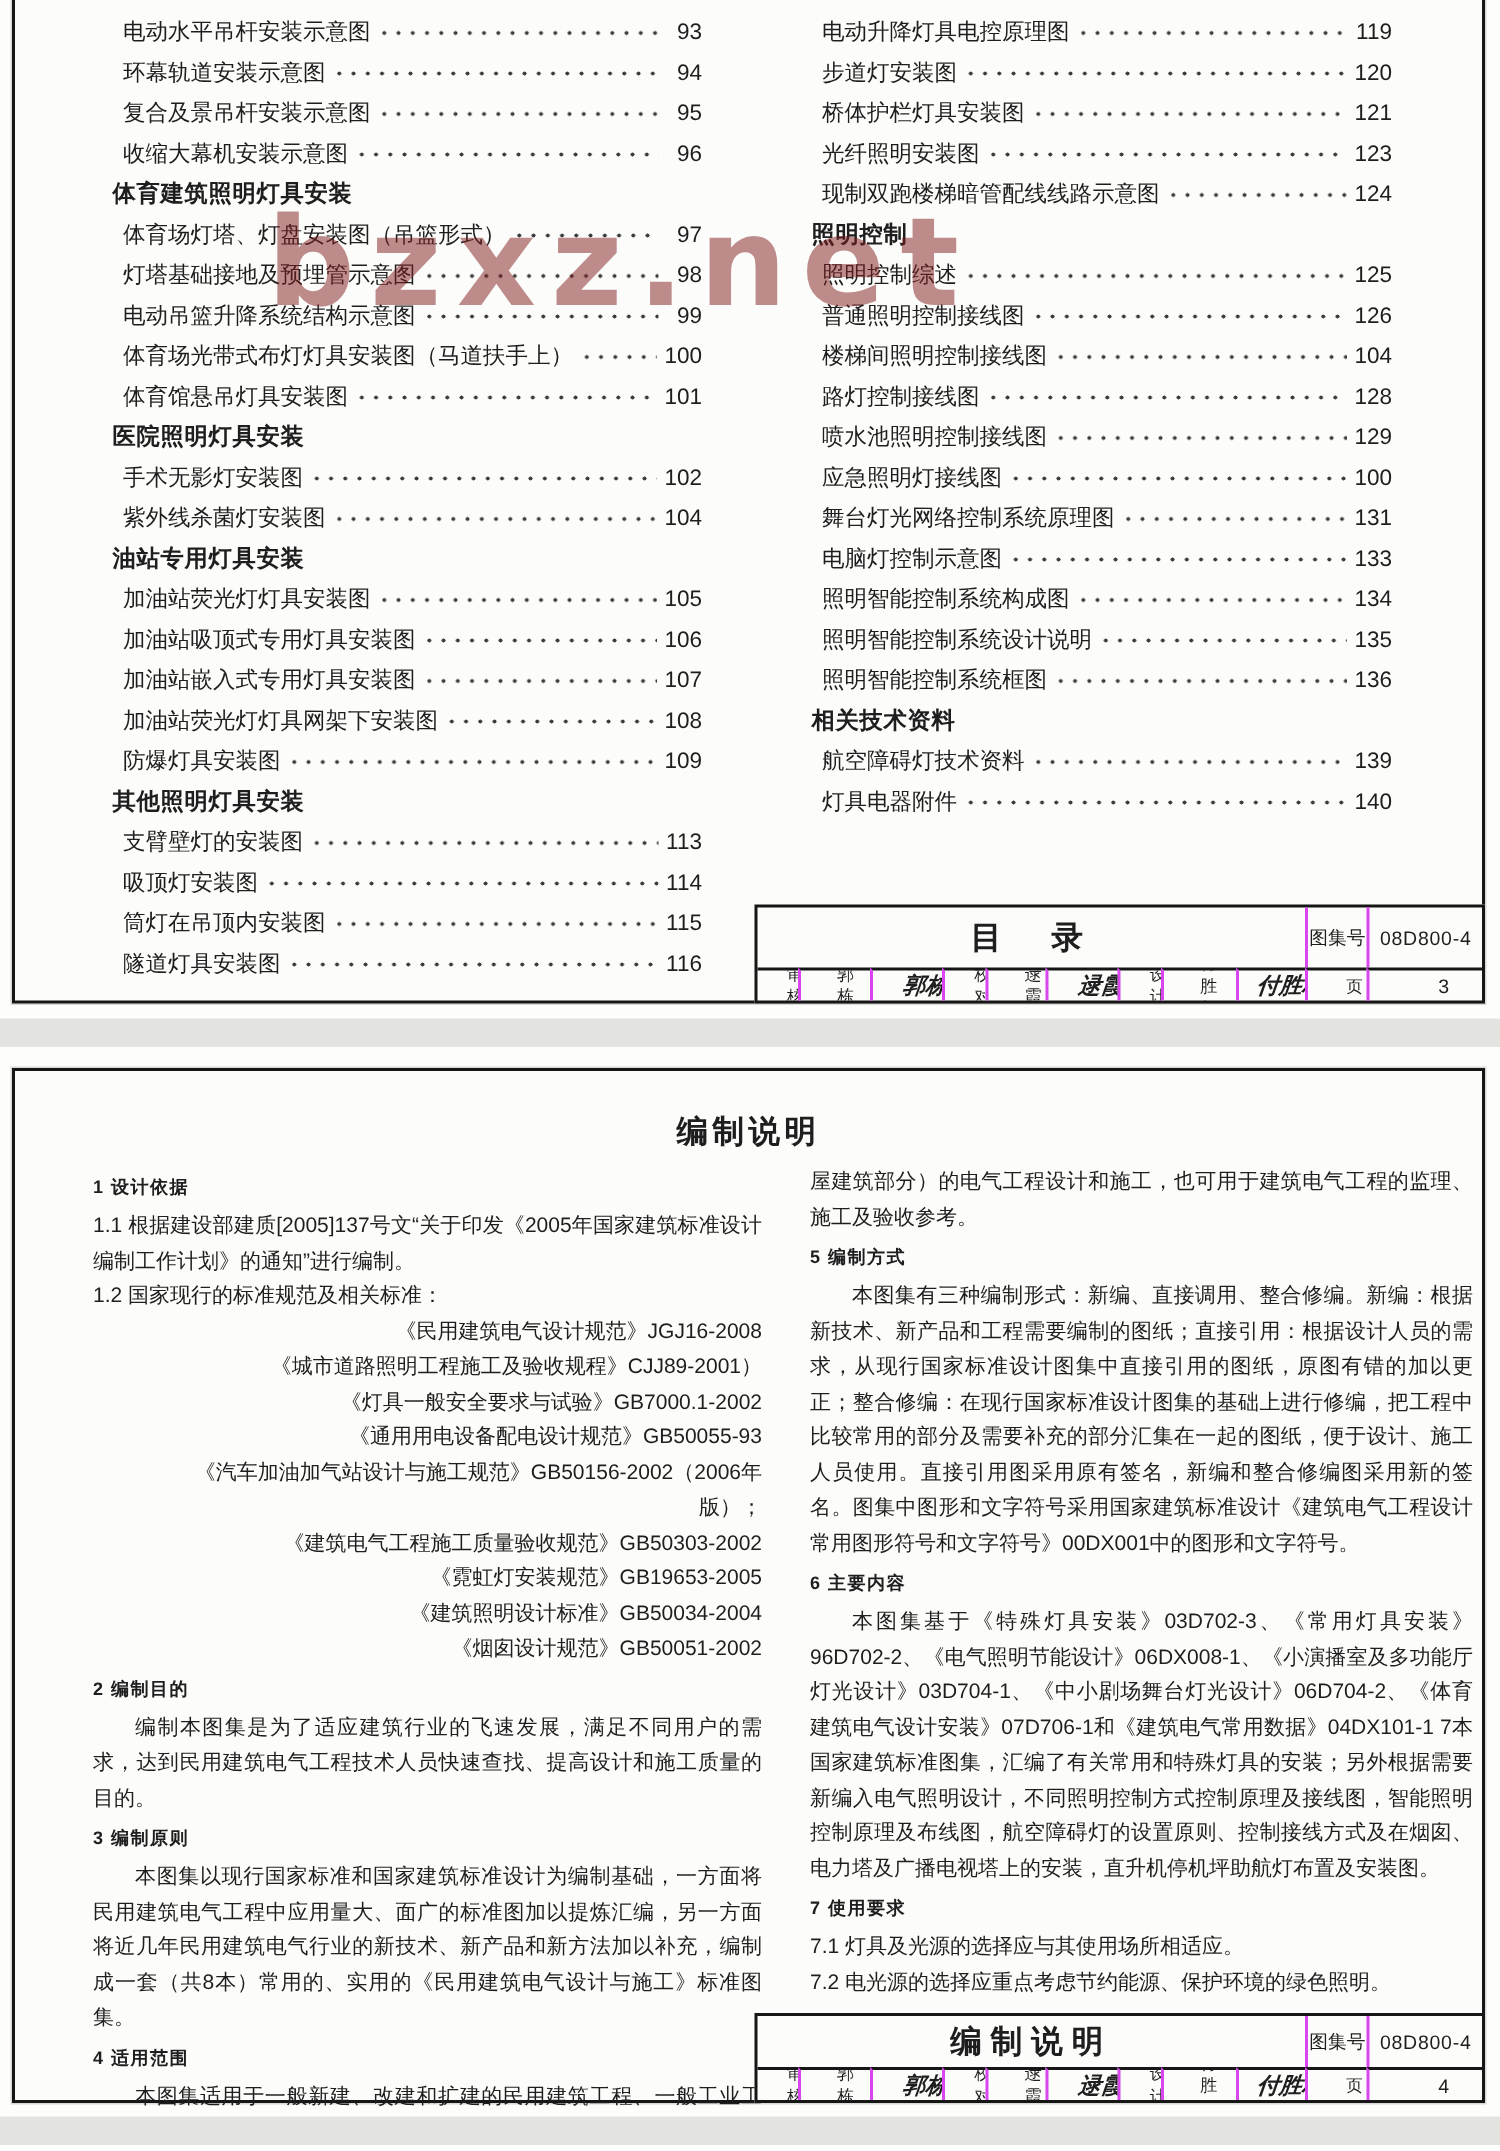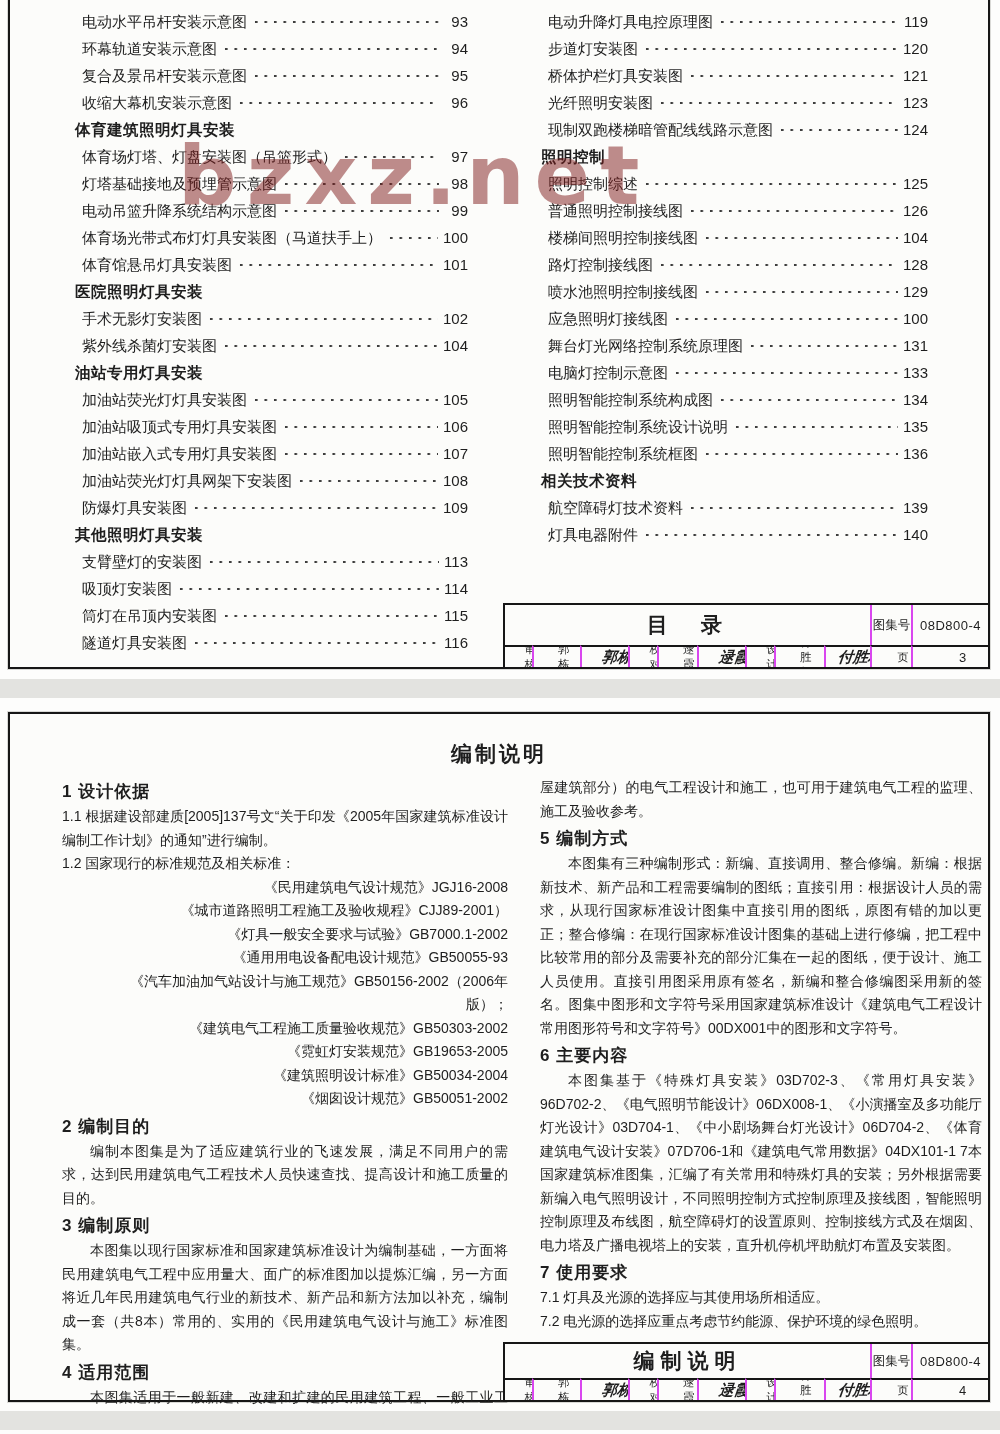--- a/index.html
+++ b/index.html
@@ -65,21 +65,21 @@
   .tb .pg{font-size:13px;}
 
   
   .notes-title{
     position:absolute;top:26px;left:0;right:0;text-align:center;
     font-size:21px;font-weight:bold;letter-spacing:3px;
   }
   .n-col{position:absolute;top:62px;font-size:14px;line-height:23.5px;text-align:justify;}
   .n-col-left{left:52px;width:446px;}
   .n-col-right{left:530px;width:442px;}
-  .n-h{font-size:17px;font-weight:bold;line-height:21px;margin:5px 0 3px 0;text-align:left;letter-spacing:1px;}
+  .n-h{font-size:12px;font-weight:bold;line-height:21px;margin:5px 0 3px 0;text-align:left;letter-spacing:1px;}
   .n-p{margin:0;}
   .n-pi{margin:0;text-indent:2em;}
   .n-b{margin:0 0 0 26px;text-align:right;}
 </style>
 </head>
 <body>
 
 <div class="canvas">
 
   <div class="sheet sheet1">

